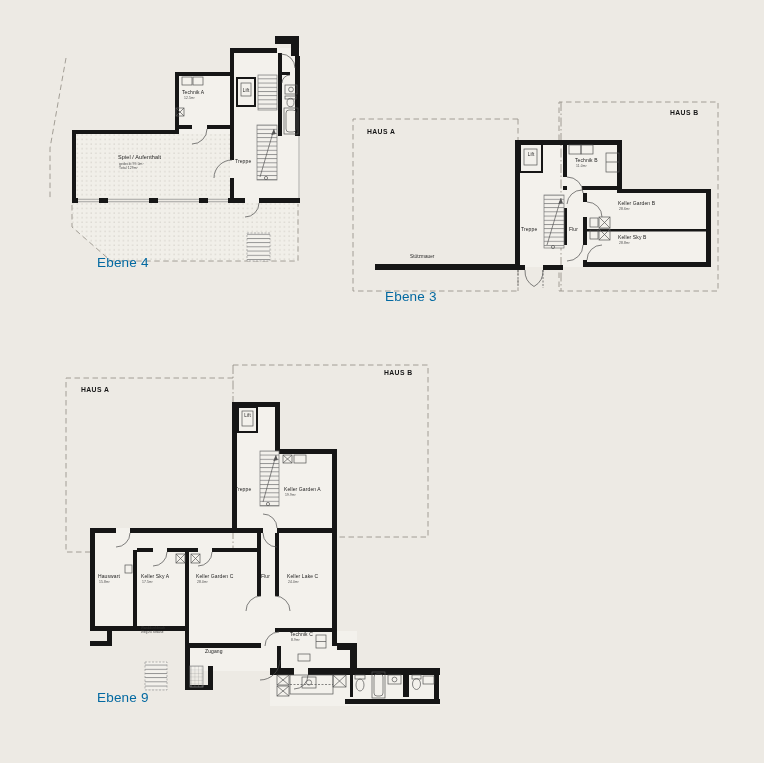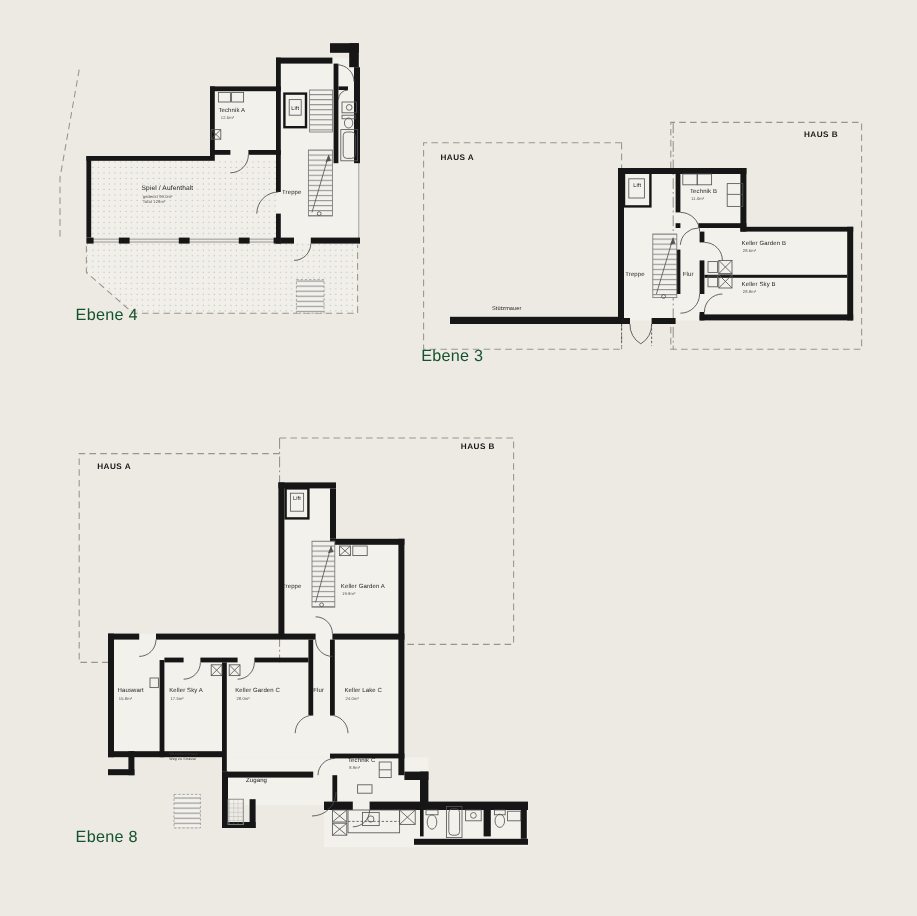--- a/index.html
+++ b/index.html
@@ -11,21 +11,21 @@
   .plan{position:absolute;}
   .plan svg{position:absolute;left:0;top:0;}
   .lbl{
     position:absolute;white-space:nowrap;line-height:1;
     color:#1e1e1e;letter-spacing:.1px;
   }
   .room{font-size:5px;}
   .area{font-size:3.4px;color:#4c4c4c;}
   .tiny{font-size:3px;color:#3c3c3c;}
   .haus{font-size:6.8px;font-weight:bold;letter-spacing:.4px;color:#161616;}
-  .caption{font-size:13.5px;color:#14532d;letter-spacing:.2px;}
+  .caption{font-size:13.5px;color:#0369a1;letter-spacing:.2px;margin-left:34px;}
   .ctr{text-align:center;}
 </style>
 </head>
 <body>
 
 <div class="plan" style="left:35px;top:28px;width:285px;height:250px">
   <svg width="285" height="250" viewBox="0 0 285 250">
     <defs>
       <pattern id="dots" width="4.6" height="4.6" patternUnits="userSpaceOnUse">
         <rect width="4.6" height="4.6" fill="#f1efe9"></rect>
@@ -359,14 +359,14 @@
   <div class="lbl room" style="left:138px;top:216px">Keller Garden C</div>
   <div class="lbl area" style="left:139px;top:223px">28.0m²</div>
   <div class="lbl room" style="left:203px;top:216px">Flur</div>
   <div class="lbl room" style="left:229px;top:216px">Keller Lake C</div>
   <div class="lbl area" style="left:230px;top:223px">24.0m²</div>
   <div class="lbl room" style="left:232px;top:274px">Technik C</div>
   <div class="lbl area" style="left:233px;top:281px">8.9m²</div>
   <div class="lbl room" style="left:147px;top:291px">Zugang</div>
   <div class="lbl tiny" style="left:83px;top:269px">Wanddurchbruch</div>
   <div class="lbl tiny" style="left:83px;top:272.5px">Weg zu Strasse</div>
-  <div class="lbl caption" style="left:5px;top:333px">Ebene 8</div>
+  <div class="lbl caption" style="left:5px;top:333px">Ebene 9</div>
 </div>
 
 </body></html>

